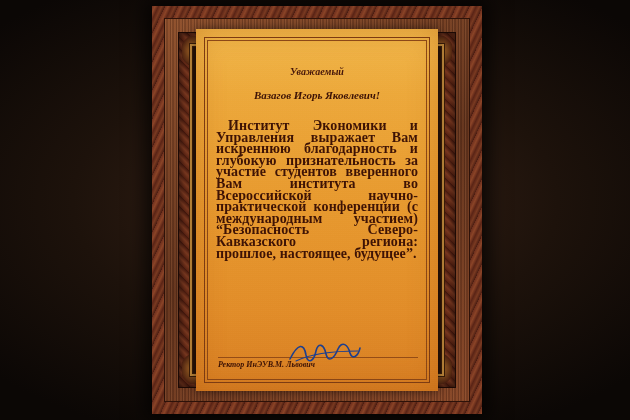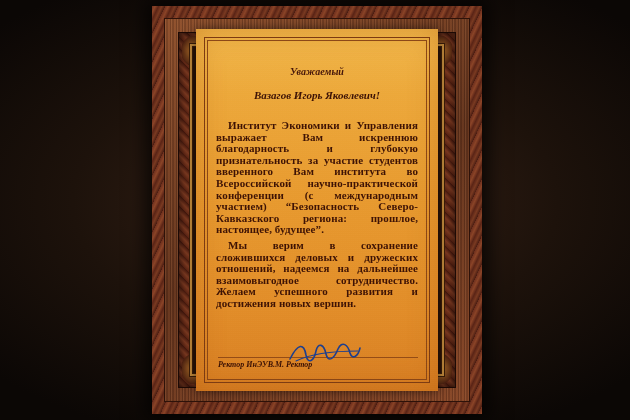--- a/index.html
+++ b/index.html
@@ -144,21 +144,21 @@
     text-align: center;
     font-size: 11px;
     font-weight: bold;
     font-style: italic;
     margin-top: 12px;
     color: #3c1206;
   }
 
   .body {
     margin-top: 19px;
-    font-size: 11px;
+    font-size: 14px;
     line-height: 11.6px;
     text-align: justify;
     font-weight: bold;
     color: #3e1305;
     letter-spacing: 0.1px;
   }
   .body p { margin: 0 0 1px 0; text-indent: 12px; }
   .body p.second { margin-top: 4px; }
 
   
@@ -233,31 +233,30 @@
 
     <div id="content">
 
 
       <div class="salute">Уважаемый</div>
 
       <div class="recipient">Вазагов Игорь Яковлевич!</div>
 
       <div class="body">
         <p>Институт Экономики и Управления выражает Вам искреннюю благодарность и глубокую признательность за участие студентов вверенного Вам института во Всероссийской научно-практической конференции (с международным участием) “Безопасность Северо-Кавказского региона: прошлое, настоящее, будущее”.</p>
-        <p class="second">Мы верим в сохранение сложившихся деловых и дружеских отношений, надеемся на дальнейшее взаимовыгодное сотрудничество. Желаем успешного развития и достижения новых вершин.</p>
       </div>
 
       <div id="sign-rule"></div>
 
       <svg id="signature-mark" viewBox="0 0 74 26">
         <path d="M2 20 C10 4, 16 4, 18 16 C20 26, 26 22, 28 12 C30 3, 36 5, 38 15 C40 24, 46 20, 50 10 C54 1, 60 6, 62 14 C64 21, 70 18, 72 9" fill="none" stroke="#1d3f8f" stroke-width="1.6" stroke-linecap="round"></path>
         <path d="M8 22 C22 15, 44 12, 70 12" fill="none" stroke="#1d3f8f" stroke-width="1.1" stroke-linecap="round"></path>
       </svg>
 
       <div id="sign-row">
         <span class="sig-role">Ректор ИнЭУ</span>
-        <span class="sig-name">В.М. Ректор</span>
+        <span class="sig-name">В.М. Львович</span>
       </div>
 
     </div>
   </div>
 
 </div>
 
 </body></html>

